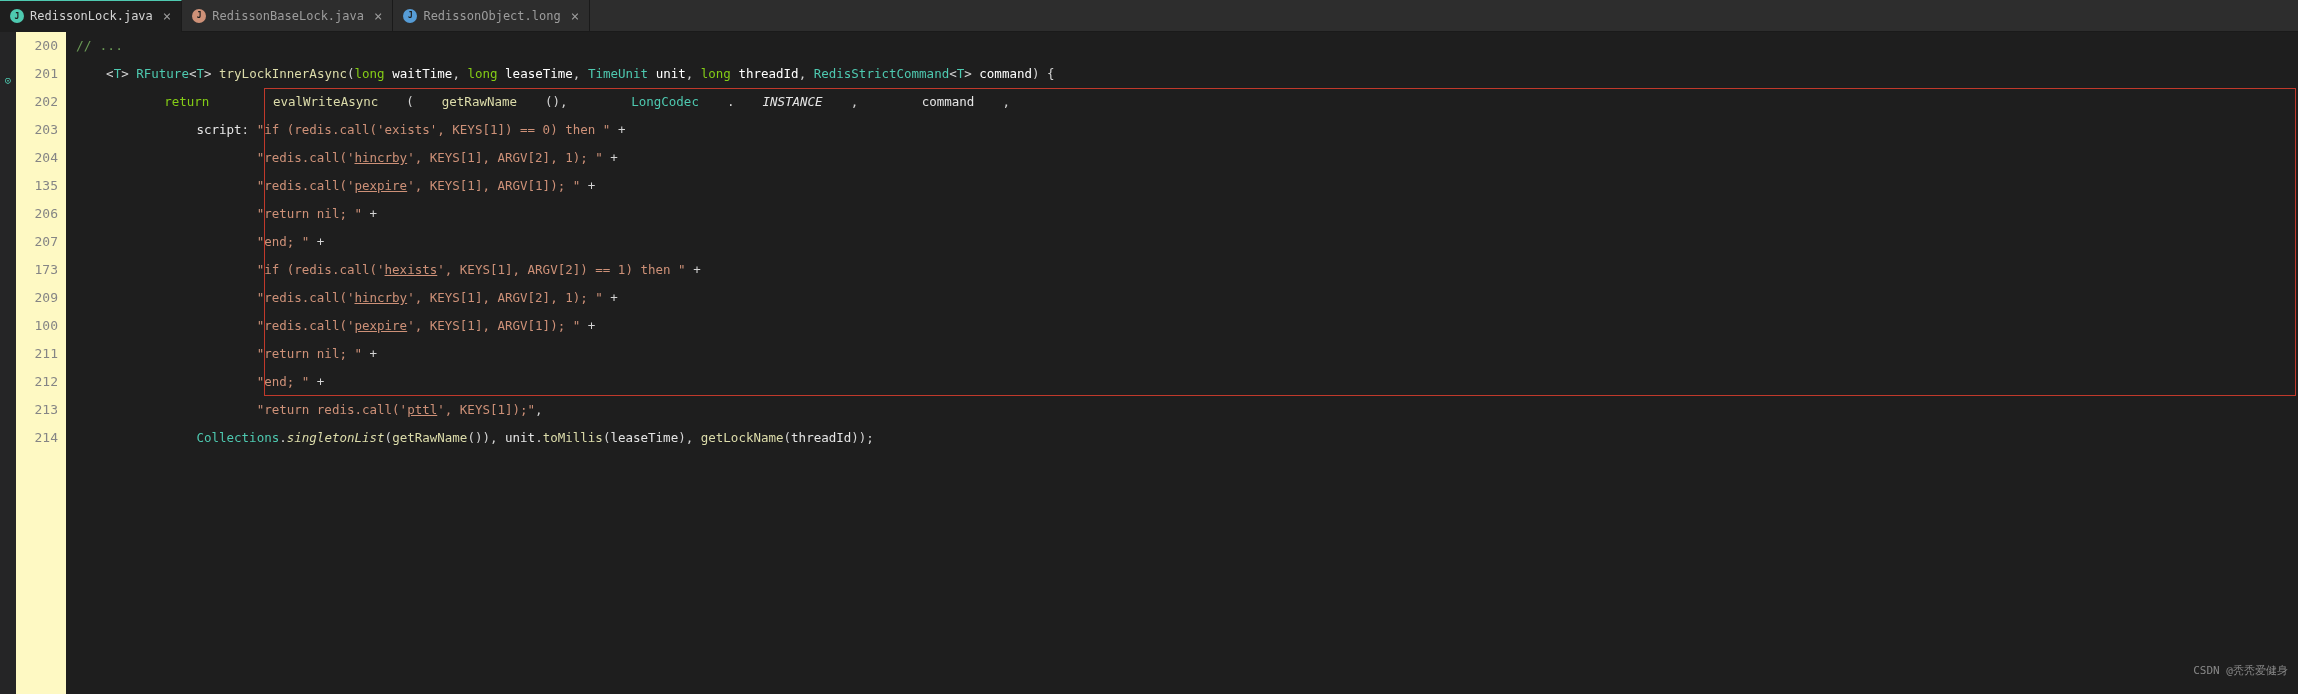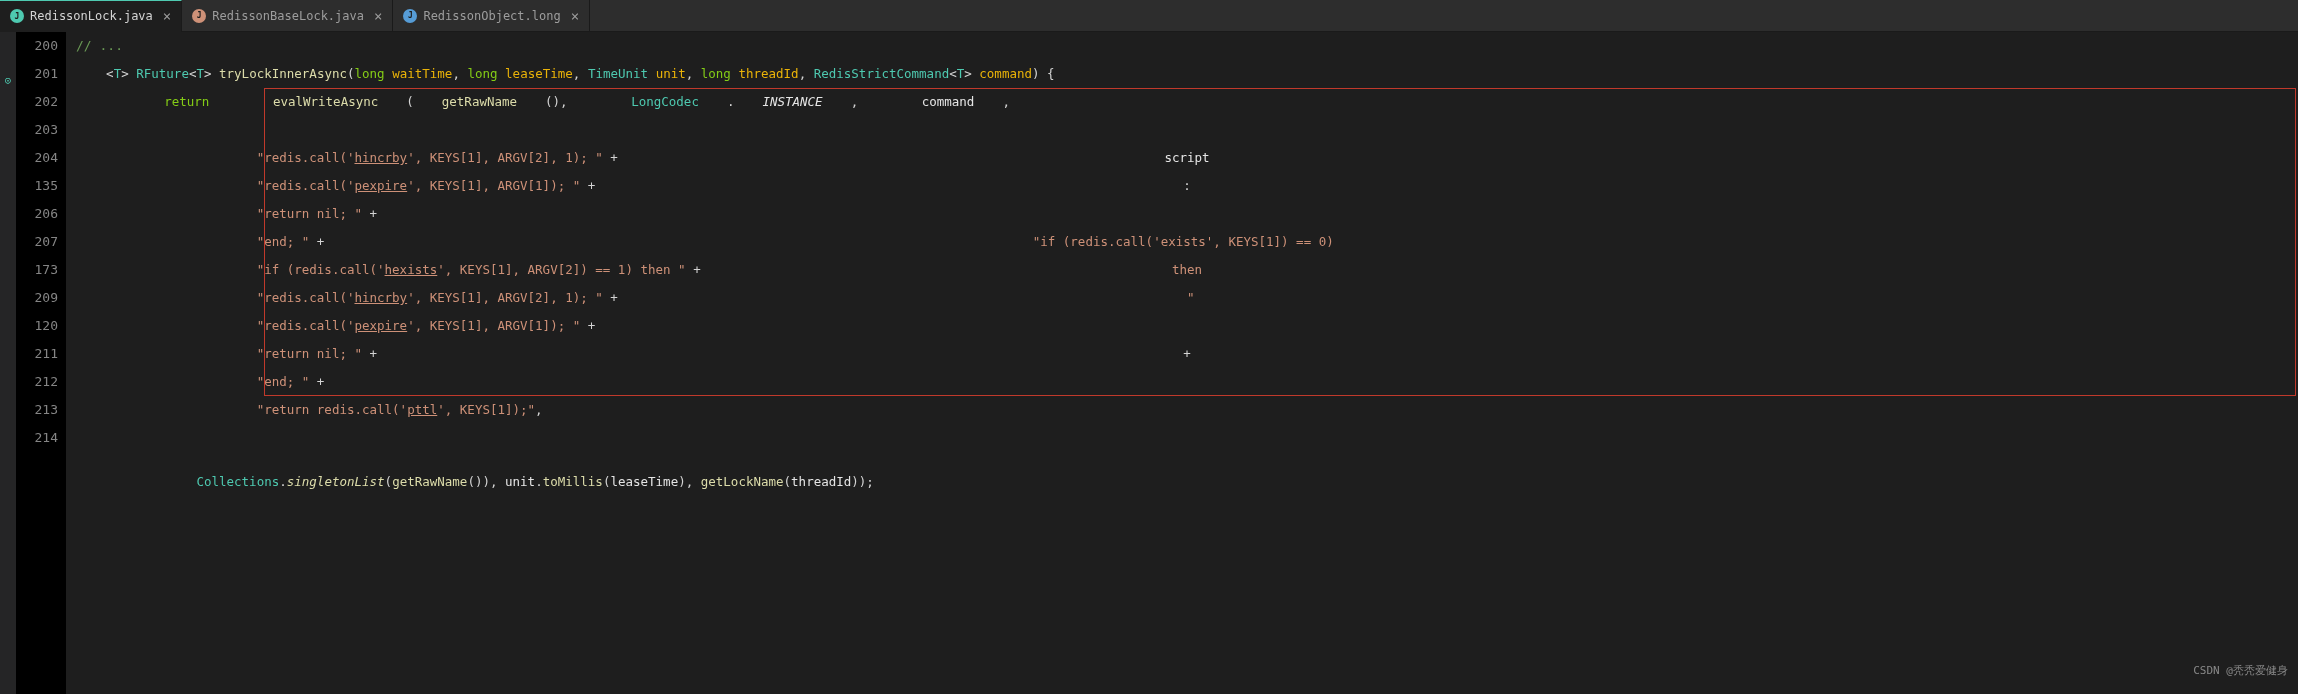--- a/index.html
+++ b/index.html
@@ -54,21 +54,21 @@
       cursor: pointer;
       margin-left: 4px;
     }
     .code-area {
       display: flex;
       height: calc(694px - 32px);
       overflow: hidden;
     }
     .line-numbers {
       width: 50px;
-      background: #000000;
+      background: #fef9c3;
       color: #858585;
       text-align: right;
       padding-right: 8px;
       font-size: 13px;
       user-select: none;
     }
     .line-number {
       height: 28px;
       line-height: 28px;
       font-size: 13px;
@@ -92,21 +92,21 @@
       position: absolute;
       pointer-events: none;
     }
     
     .kw { color: #84cc16; } 
     .type { color: #4ec9b0; } 
     .fn { color: #dcdcaa; } 
     .str { color: #ce9178; }
     .var { color: #e5e5e5; }
     .op { color: #d4d4d4; }
-    .param { color: #eab308; }
+    .param { color: #ffffff; }
     .punct { color: #d4d4d4; }
     .italic { font-style: italic; }
     .comment { color: #6a9955; }
     .underline { text-decoration: underline; }
     .then-kw { color: #ce9178; }
     .csdn-watermark {
       position: fixed;
       bottom: 16px;
       right: 10px;
       color: #888;
@@ -157,21 +157,21 @@
     <div class="line-number">200</div>
     <div class="line-number">201</div>
     <div class="line-number">202</div>
     <div class="line-number">203</div>
     <div class="line-number">204</div>
     <div class="line-number">135</div>
     <div class="line-number">206</div>
     <div class="line-number">207</div>
     <div class="line-number">173</div>
     <div class="line-number">209</div>
-    <div class="line-number">120</div>
+    <div class="line-number">100</div>
     <div class="line-number">211</div>
     <div class="line-number">212</div>
     <div class="line-number">213</div>
     <div class="line-number">214</div>
   </div>
 
   <div class="code-content" style="position:relative;">
 
     <div class="highlight-box" style="top:56px; left:198px; right:2px; height:308px;"></div>
 
@@ -180,21 +180,21 @@
     </div>
 
     <div class="code-line" style="font-size:12.5px;">
       <span style="color:#d4d4d4;">&nbsp;&nbsp;&nbsp;&nbsp;</span><span class="punct">&lt;</span><span class="type">T</span><span class="punct">&gt;</span>&nbsp;<span class="type">RFuture</span><span class="punct">&lt;</span><span class="type">T</span><span class="punct">&gt;</span>&nbsp;<span class="fn">tryLockInnerAsync</span><span class="punct">(</span><span class="kw">long</span>&nbsp;<span class="param">waitTime</span><span class="punct">,</span>&nbsp;<span class="kw">long</span>&nbsp;<span class="param">leaseTime</span><span class="punct">,</span>&nbsp;<span class="type">TimeUnit</span>&nbsp;<span class="param">unit</span><span class="punct">,</span>&nbsp;<span class="kw">long</span>&nbsp;<span class="param">threadId</span><span class="punct">,</span>&nbsp;<span class="type">RedisStrictCommand</span><span class="punct">&lt;</span><span class="type">T</span><span class="punct">&gt;</span>&nbsp;<span class="param">command</span><span class="punct">)</span>&nbsp;<span class="punct">{</span>
     </div>
 
     <div class="code-line" style="font-size:12.5px;gap:28px;">
       <span>&nbsp;&nbsp;&nbsp;&nbsp;&nbsp;&nbsp;&nbsp;&nbsp;</span><span class="kw">return</span>&nbsp;<span class="fn">evalWriteAsync</span><span class="punct">(</span><span class="fn">getRawName</span><span class="punct">(),</span>&nbsp;<span class="type">LongCodec</span><span class="punct">.</span><span class="var italic">INSTANCE</span><span class="punct">,</span>&nbsp;<span class="var">command</span><span class="punct">,</span>
     </div>
 
-    <div class="code-line" style="font-size:12.5px;flex-direction:column;">
+    <div class="code-line" style="font-size:12.5px;">
       <span>&nbsp;&nbsp;&nbsp;&nbsp;&nbsp;&nbsp;&nbsp;&nbsp;&nbsp;&nbsp;&nbsp;&nbsp;&nbsp;&nbsp;&nbsp;&nbsp;</span><span class="var">script</span><span class="punct">:</span>&nbsp;<span class="str">"if (redis.call('exists', KEYS[1]) == 0) </span><span class="then-kw">then</span><span class="str"> "</span>&nbsp;<span class="op">+</span>
     </div>
 
     <div class="code-line" style="font-size:12.5px;">
       <span>&nbsp;&nbsp;&nbsp;&nbsp;&nbsp;&nbsp;&nbsp;&nbsp;&nbsp;&nbsp;&nbsp;&nbsp;&nbsp;&nbsp;&nbsp;&nbsp;&nbsp;&nbsp;&nbsp;&nbsp;&nbsp;&nbsp;&nbsp;&nbsp;</span><span class="str">"redis.call('<span class="underline">hincrby</span>', KEYS[1], ARGV[2], 1); "</span>&nbsp;<span class="op">+</span>
     </div>
 
     <div class="code-line" style="font-size:12.5px;">
       <span>&nbsp;&nbsp;&nbsp;&nbsp;&nbsp;&nbsp;&nbsp;&nbsp;&nbsp;&nbsp;&nbsp;&nbsp;&nbsp;&nbsp;&nbsp;&nbsp;&nbsp;&nbsp;&nbsp;&nbsp;&nbsp;&nbsp;&nbsp;&nbsp;</span><span class="str">"redis.call('<span class="underline">pexpire</span>', KEYS[1], ARGV[1]); "</span>&nbsp;<span class="op">+</span>
     </div>
@@ -224,20 +224,20 @@
     </div>
 
     <div class="code-line" style="font-size:12.5px;">
       <span>&nbsp;&nbsp;&nbsp;&nbsp;&nbsp;&nbsp;&nbsp;&nbsp;&nbsp;&nbsp;&nbsp;&nbsp;&nbsp;&nbsp;&nbsp;&nbsp;&nbsp;&nbsp;&nbsp;&nbsp;&nbsp;&nbsp;&nbsp;&nbsp;</span><span class="str">"end; "</span>&nbsp;<span class="op">+</span>
     </div>
 
     <div class="code-line" style="font-size:12.5px;">
       <span>&nbsp;&nbsp;&nbsp;&nbsp;&nbsp;&nbsp;&nbsp;&nbsp;&nbsp;&nbsp;&nbsp;&nbsp;&nbsp;&nbsp;&nbsp;&nbsp;&nbsp;&nbsp;&nbsp;&nbsp;&nbsp;&nbsp;&nbsp;&nbsp;</span><span class="str">"return redis.call('<span class="underline">pttl</span>', KEYS[1]);"</span><span class="punct">,</span>
     </div>
 
-    <div class="code-line" style="font-size:12.5px;margin-top:44px;">
+    <div class="code-line" style="font-size:12.5px;">
       <span>&nbsp;&nbsp;&nbsp;&nbsp;&nbsp;&nbsp;&nbsp;&nbsp;&nbsp;&nbsp;&nbsp;&nbsp;&nbsp;&nbsp;&nbsp;&nbsp;</span><span class="type">Collections</span><span class="punct">.</span><span class="fn italic">singletonList</span><span class="punct">(</span><span class="fn">getRawName</span><span class="punct">()),</span>&nbsp;<span class="var">unit</span><span class="punct">.</span><span class="fn">toMillis</span><span class="punct">(</span><span class="var">leaseTime</span><span class="punct">),</span>&nbsp;<span class="fn">getLockName</span><span class="punct">(</span><span class="var">threadId</span><span class="punct">));</span>
     </div>
 
   </div>
 </div>
 
 <div class="csdn-watermark">CSDN @秃秃爱健身</div>
 
 </body></html>

